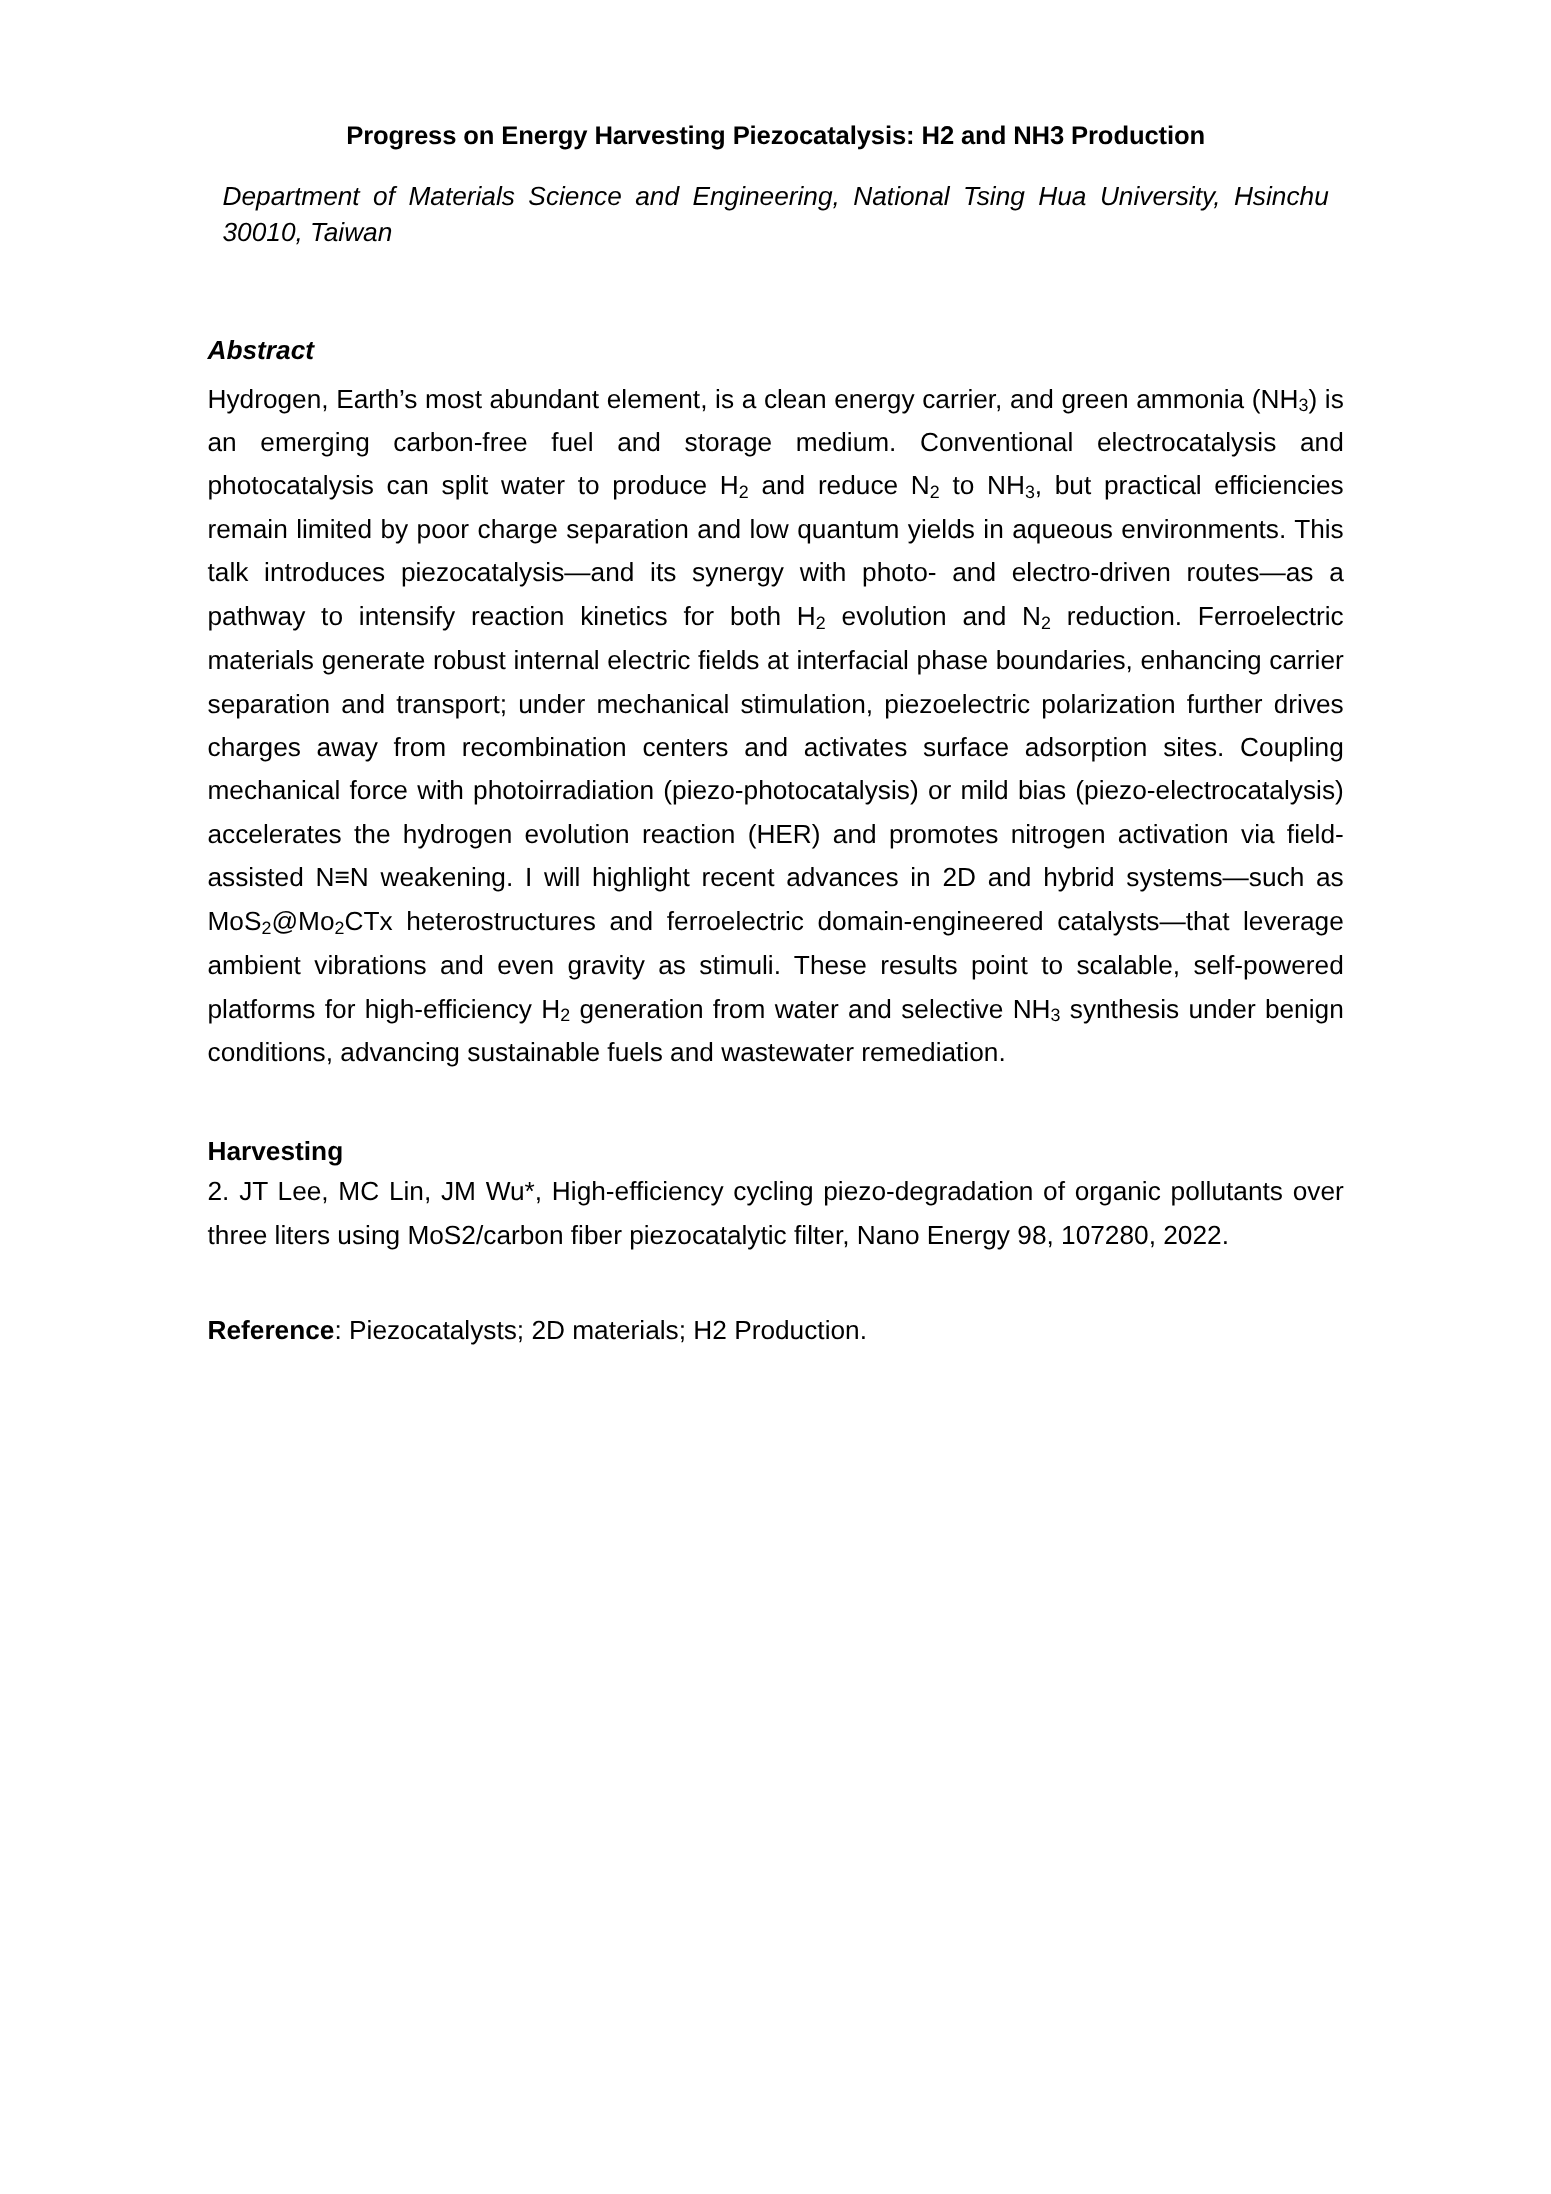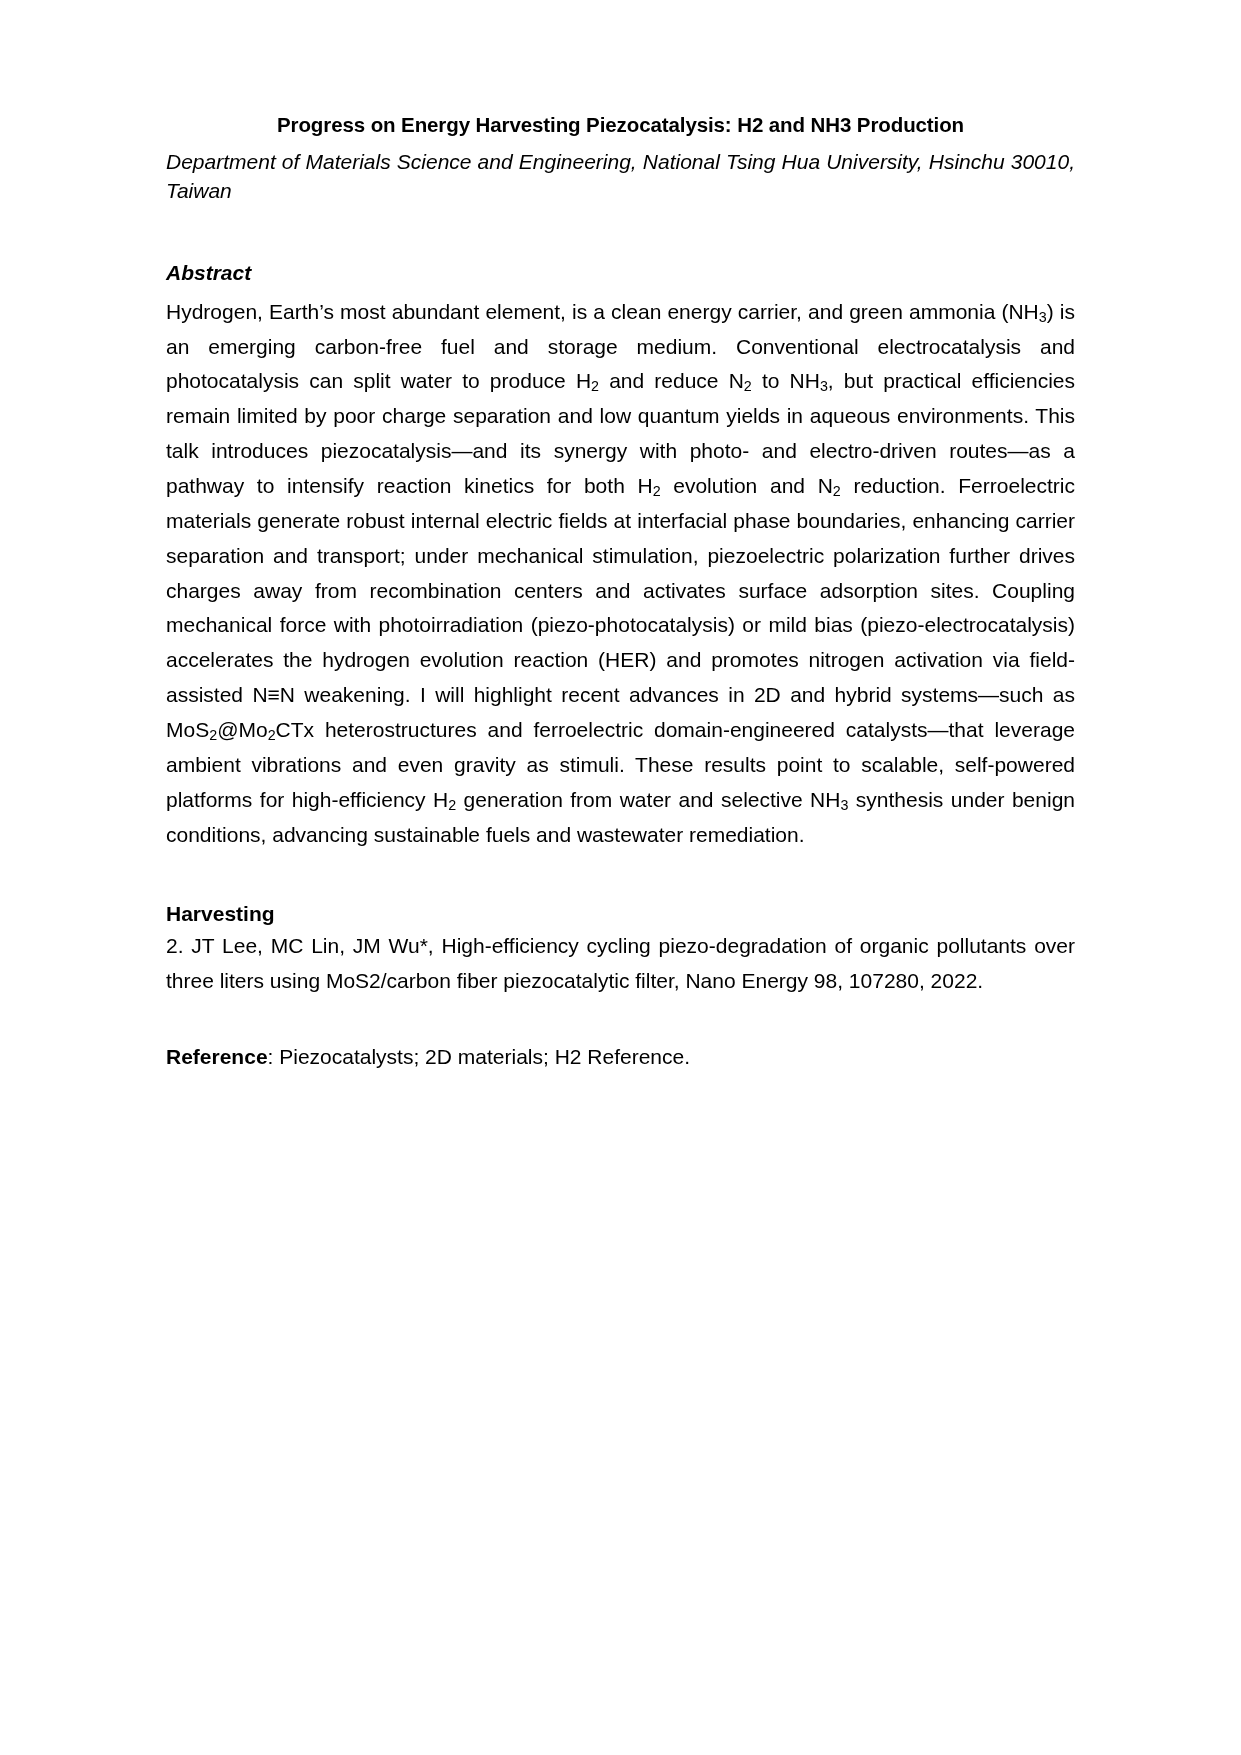--- a/index.html
+++ b/index.html
@@ -19,21 +19,21 @@
     width: 1241px;
     height: 1755px;
     background: #ffffff;
     box-sizing: border-box;
     padding: 0;
     overflow: hidden;
   }
   .content {
     position: absolute;
     left: 166px;
-    top: 16px;
+    top: 0;
     width: 909px;
   }
   .doc-title {
     font-size: 20.5px;
     font-weight: bold;
     text-align: center;
     line-height: 1.35;
     margin: 0;
     padding-top: 95px;
     letter-spacing: -0.1px;
@@ -43,21 +43,21 @@
     text-align: center;
     margin: 0;
     padding-top: 49px;
     line-height: 1.35;
   }
   .affiliation {
     font-size: 21px;
     font-style: italic;
     text-align: justify;
     text-justify: inter-word;
-    margin: 0;
+    margin: 12px;
     padding-top: 8px;
     line-height: 1.42;
   }
   .section-heading {
     font-size: 21px;
     font-weight: bold;
     margin: 0;
     line-height: 1.4;
   }
   .heading-abstract { padding-top: 52px; font-style: italic; }
@@ -106,17 +106,17 @@
     <h2 class="section-heading heading-abstract">Abstract</h2>
 
     <p class="abstract-body" id="abstract-body">Hydrogen, Earth’s most abundant element, is a clean energy carrier, and green ammonia (NH<sub>3</sub>) is an emerging carbon-free fuel and storage medium. Conventional electrocatalysis and photocatalysis can split water to produce H<sub>2</sub> and reduce N<sub>2</sub> to NH<sub>3</sub>, but practical efficiencies remain limited by poor charge separation and low quantum yields in aqueous environments. This talk introduces piezocatalysis—and its synergy with photo- and electro-driven routes—as a pathway to intensify reaction kinetics for both H<sub>2</sub> evolution and N<sub>2</sub> reduction. Ferroelectric materials generate robust internal electric fields at interfacial phase boundaries, enhancing carrier separation and transport; under mechanical stimulation, piezoelectric polarization further drives charges away from recombination centers and activates surface adsorption sites. Coupling mechanical force with photoirradiation (piezo-photocatalysis) or mild bias (piezo-electrocatalysis) accelerates the hydrogen evolution reaction (HER) and promotes nitrogen activation via field-assisted N≡N weakening. I will highlight recent advances in 2D and hybrid systems—such as MoS<sub>2</sub>@Mo<sub>2</sub>CTx heterostructures and ferroelectric domain-engineered catalysts—that leverage ambient vibrations and even gravity as stimuli. These results point to scalable, self-powered platforms for high-efficiency H<sub>2</sub> generation from water and selective NH<sub>3</sub> synthesis under benign conditions, advancing sustainable fuels and wastewater remediation.</p>
 
     <h2 class="section-heading heading-reference">Harvesting</h2>
 
 
     <p class="ref-item">2. JT Lee, MC Lin, JM Wu*, High-efficiency cycling piezo-degradation of organic pollutants over three liters using MoS2/carbon fiber piezocatalytic filter, Nano Energy 98, 107280, 2022.</p>
 
     <p class="keywords">
-      <b>Reference</b><span>: Piezocatalysts; 2D materials; H2 Reference.</span>
+      <b>Reference</b><span>: Piezocatalysts; 2D materials; H2 Production.</span>
     </p>
 
   </div>
 </div>
 
 </body></html>

